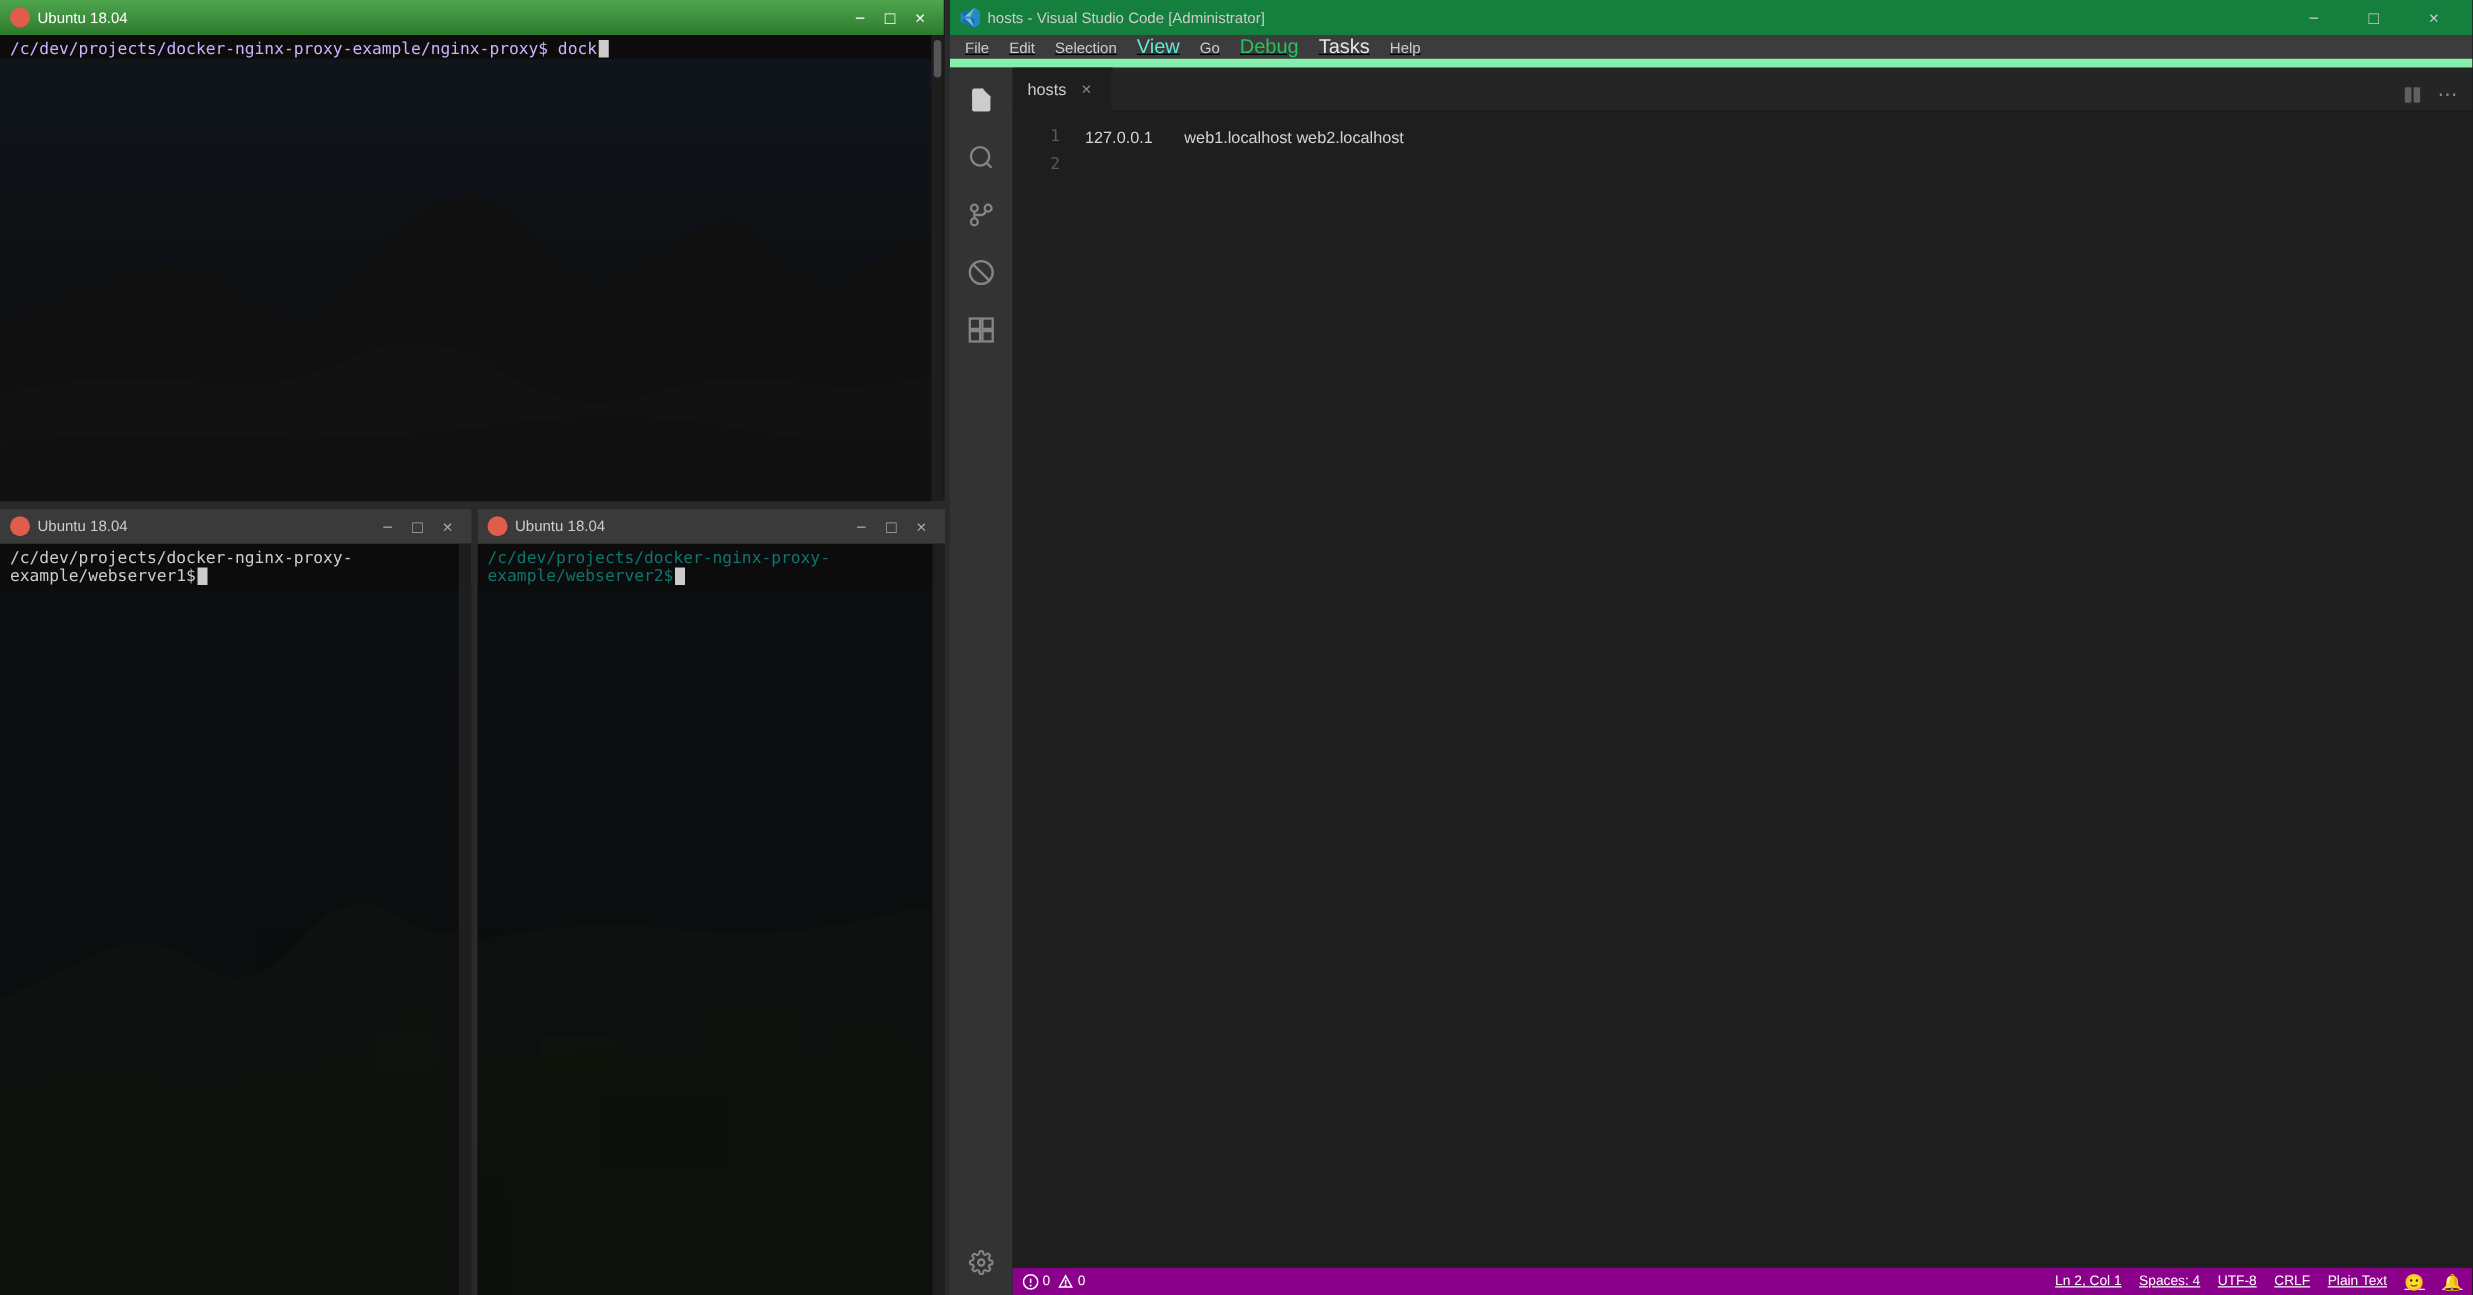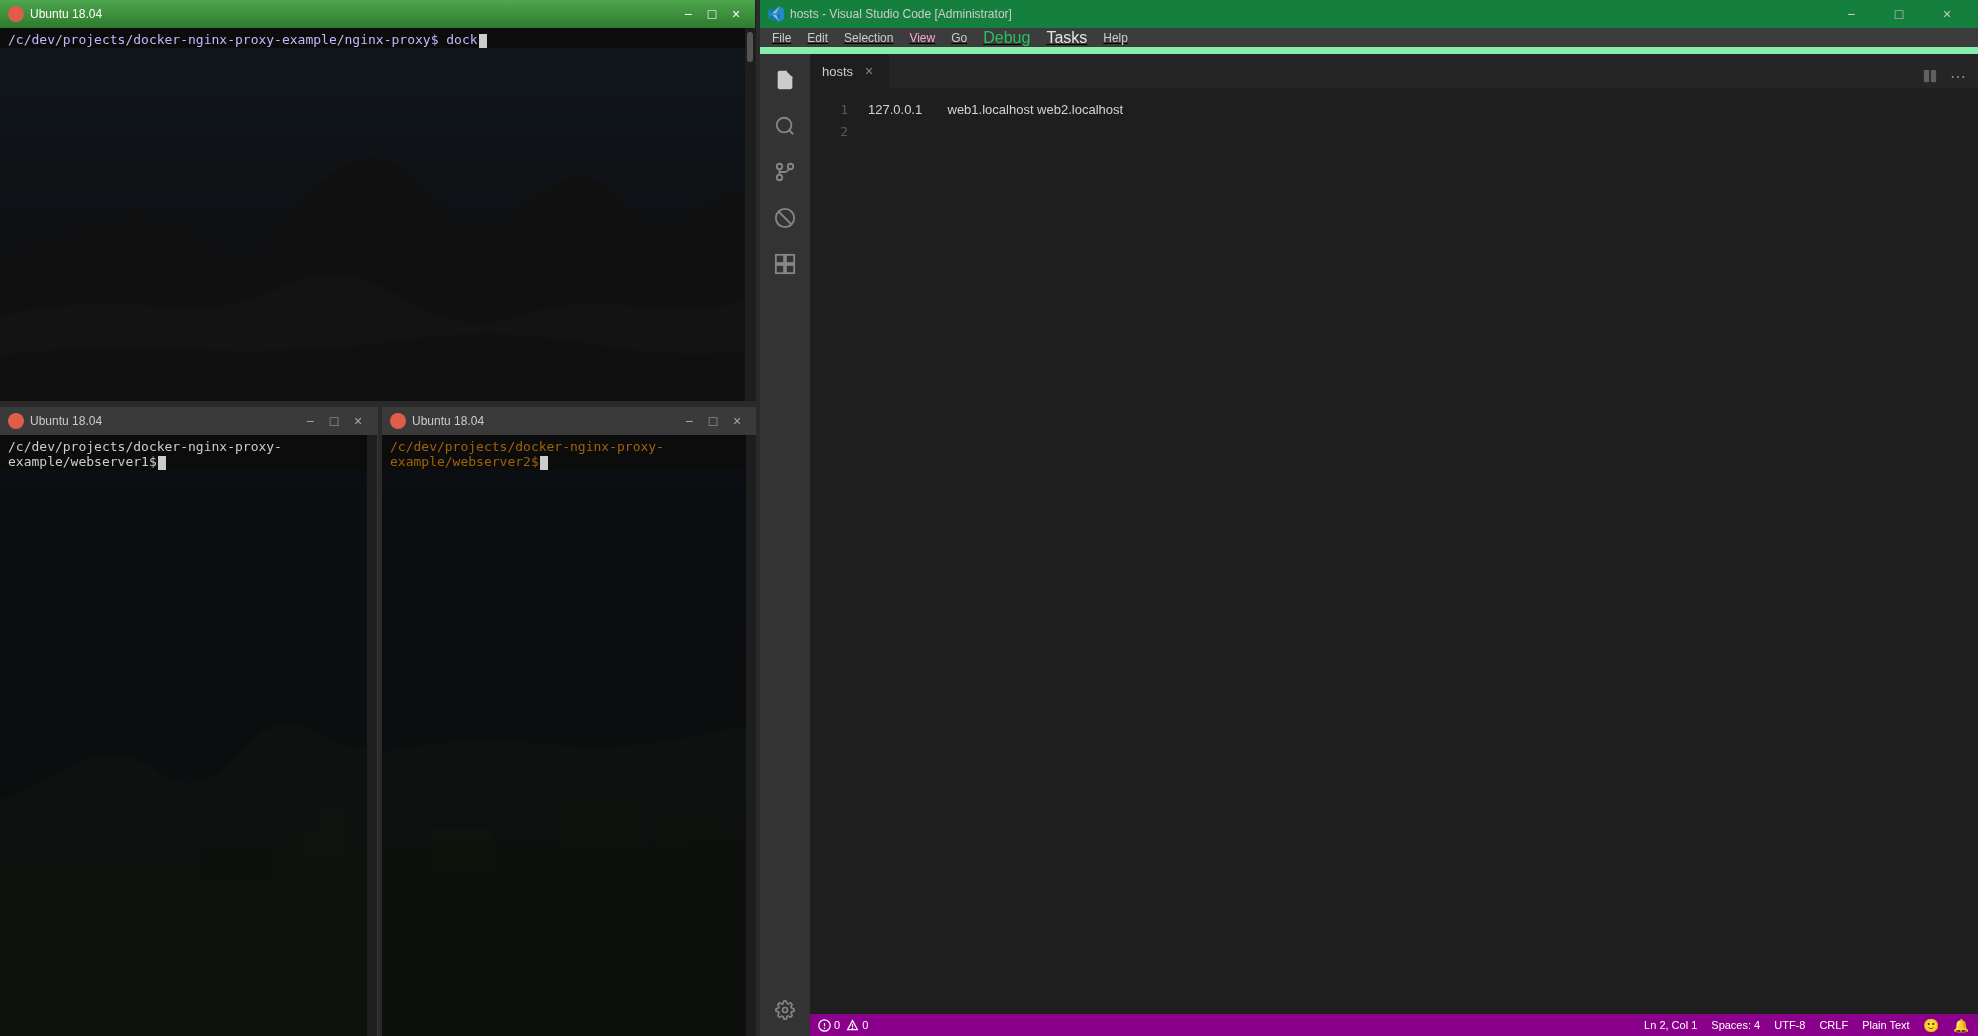--- a/index.html
+++ b/index.html
@@ -165,21 +165,21 @@
     <div style="height:28px;display:flex;align-items:center;padding:0 8px;background:#3a3a3a;flex-shrink:0;">
       <div style="width:16px;height:16px;border-radius:50%;background:#e05c4b;margin-right:6px;flex-shrink:0;"></div>
       <span style="color:#cccccc;font-size:12px;font-family:'Segoe UI',sans-serif;flex:1;">Ubuntu 18.04</span>
       <div style="display:flex;gap:2px;">
         <button style="width:22px;height:18px;background:none;border:none;color:#aaa;font-size:14px;cursor:pointer;">−</button>
         <button style="width:22px;height:18px;background:none;border:none;color:#aaa;font-size:14px;cursor:pointer;">□</button>
         <button style="width:22px;height:18px;background:none;border:none;color:#aaa;font-size:14px;cursor:pointer;">×</button>
       </div>
     </div>
 
-    <div style="color:#a16207;font-size:13px;padding:4px 8px 0 8px;font-family:'Consolas',monospace;flex-shrink:0;">
+    <div style="color:#0f766e;font-size:13px;padding:4px 8px 0 8px;font-family:'Consolas',monospace;flex-shrink:0;">
       <span>/c/dev/projects/docker-nginx-proxy-example/webserver2$</span><span class="cursor"></span>
     </div>
 
     <div style="flex:1;background:#0c0c0c;position:relative;overflow:hidden;">
       <svg viewBox="0 0 374 600" preserveAspectRatio="none" style="position:absolute;bottom:0;left:0;width:100%;height:100%;opacity:0.3;">
         <defs>
           <linearGradient id="sky3" x1="0" y1="0" x2="0" y2="1">
             <stop offset="0%" stop-color="#0a1520"></stop>
             <stop offset="100%" stop-color="#0c0c0c"></stop>
           </linearGradient>
@@ -218,21 +218,21 @@
         <button style="width:46px;height:28px;background:none;border:none;color:#ccc;font-size:14px;cursor:pointer;">−</button>
         <button style="width:46px;height:28px;background:none;border:none;color:#ccc;font-size:14px;cursor:pointer;">□</button>
         <button style="width:46px;height:28px;background:none;border:none;color:#ccc;font-size:14px;cursor:pointer;">×</button>
       </div>
     </div>
 
     <div style="height:26px;background:#3c3c3c;display:flex;align-items:center;padding:0 4px;border-bottom:7px solid #86efac;flex-shrink:0;text-decoration:underline;">
       <span style="color:#cccccc;font-size:12px;font-family:'Segoe UI',sans-serif;padding:3px 8px;cursor:pointer;">File</span>
       <span style="color:#cccccc;font-size:12px;font-family:'Segoe UI',sans-serif;padding:3px 8px;cursor:pointer;">Edit</span>
       <span style="color:#cccccc;font-size:12px;font-family:'Segoe UI',sans-serif;padding:3px 8px;cursor:pointer;">Selection</span>
-      <span style="color:#f9a8d4;font-size:12px;font-family:'Segoe UI',sans-serif;padding:3px 8px;cursor:pointer;">View</span>
+      <span style="color:#5eead4;font-size:16px;font-family:'Segoe UI',sans-serif;padding:3px 8px;cursor:pointer;">View</span>
       <span style="color:#cccccc;font-size:12px;font-family:'Segoe UI',sans-serif;padding:3px 8px;cursor:pointer;">Go</span>
       <span style="color:#22c55e;font-size:16px;font-family:'Segoe UI',sans-serif;padding:3px 8px;cursor:pointer;">Debug</span>
       <span style="color:#e5e5e5;font-size:16px;font-family:'Segoe UI',sans-serif;padding:3px 8px;cursor:pointer;">Tasks</span>
       <span style="color:#cccccc;font-size:12px;font-family:'Segoe UI',sans-serif;padding:3px 8px;cursor:pointer;">Help</span>
     </div>
 
     <div style="flex:1;display:flex;overflow:hidden;">
 
       <div style="width:50px;background:#333333;display:flex;flex-direction:column;align-items:center;padding-top:4px;flex-shrink:0;">
 
@@ -333,21 +333,21 @@
             <div style="display:flex;align-items:center;gap:3px;cursor:pointer;">
               <svg viewBox="0 0 16 16" width="13" height="13">
                 <path d="M8 2L14 13H2Z" fill="none" stroke="#ffffff" stroke-width="1.5"></path>
                 <line x1="8" y1="6" x2="8" y2="10" stroke="#ffffff" stroke-width="1.5"></line>
                 <circle cx="8" cy="11.5" r="1" fill="#ffffff"></circle>
               </svg>
               <span>0</span>
             </div>
           </div>
 
-          <div style="margin-left:auto;display:flex;align-items:center;gap:14px;">
+          <div style="margin-left:auto;display:flex;align-items:center;gap:14px;text-decoration:underline;">
             <span style="cursor:pointer;">Ln 2, Col 1</span>
             <span style="cursor:pointer;">Spaces: 4</span>
             <span style="cursor:pointer;">UTF-8</span>
             <span style="cursor:pointer;">CRLF</span>
             <span style="cursor:pointer;">Plain Text</span>
             <span style="cursor:pointer;font-size:13px;">🙂</span>
             <span style="cursor:pointer;font-size:13px;">🔔</span>
           </div>
         </div>
 

